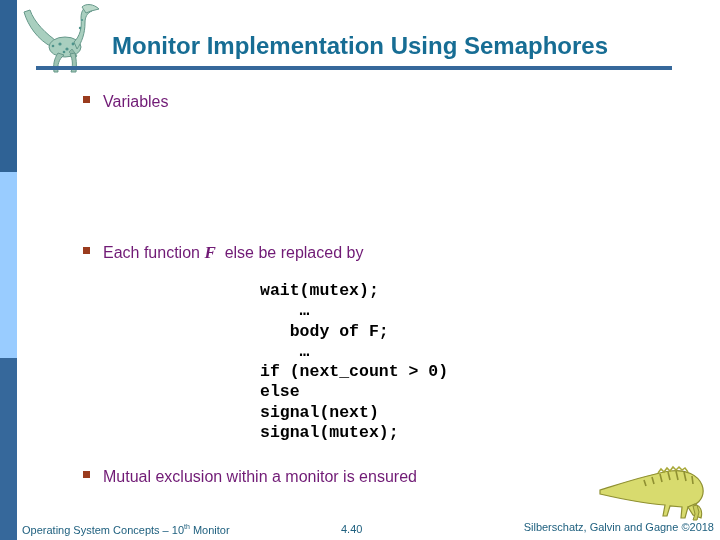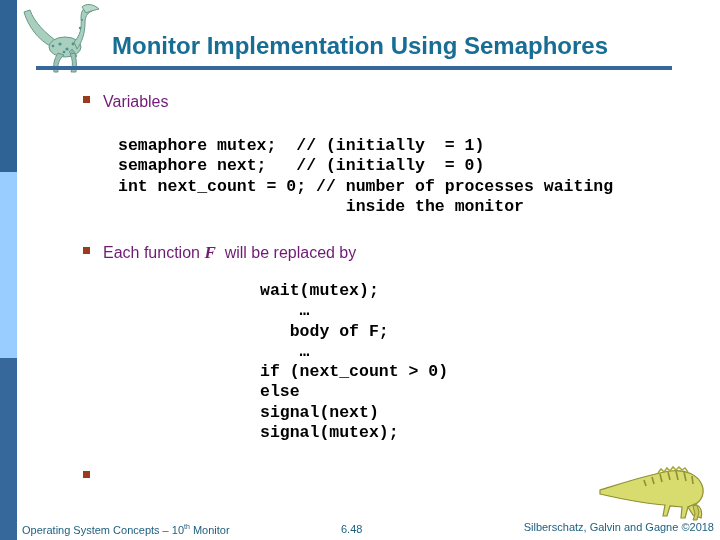--- a/index.html
+++ b/index.html
@@ -83,45 +83,40 @@
     <circle cx="62" cy="18" r="1.1" fill="#4E938B"></circle>
     <circle cx="33" cy="44" r="1.3" fill="#4E938B"></circle>
   </svg>
 
   <div class="title">Monitor Implementation Using Semaphores</div>
   <div class="title-rule"></div>
 
   <div class="bullet-square b1-square"></div>
   <div class="bullet-text b1-text">Variables</div>
 
-  <div class="code code1">
-    <div class="code-line">semaphore mutex;  // (initially  = 1)</div>
-    <div class="code-line">semaphore next;   // (initially  = 0)</div>
-    <div class="code-line">int next_count = 0; // number of processes waiting</div>
-    <div class="code-line">                       inside the monitor</div>
-  </div>
 
   <div class="bullet-square b2-square"></div>
-  <div class="bullet-text b2-text"><span>Each function </span><span class="func-f">F</span><span>  will be replaced by</span></div>
+  <div class="bullet-text b2-text"><span>Each function </span><span class="func-f">F</span><span>  else be replaced by</span></div>
 
   <div class="code code2">
     <div class="code-line">wait(mutex);</div>
     <div class="code-line">    …</div>
     <div class="code-line">   body of F;</div>
     <div class="code-line">    …</div>
     <div class="code-line">if (next_count &gt; 0)</div>
     <div class="code-line">else</div>
     <div class="code-line">signal(next)</div>
     <div class="code-line">signal(mutex);</div>
   </div>
 
   <div class="bullet-square b3-square"></div>
+  <div class="bullet-text b3-text">Mutual exclusion within a monitor is ensured</div>
 
   <div class="footer footer-left"><span>Operating System Concepts – 10</span><sup>th</sup><span> Monitor</span></div>
-  <div class="footer footer-page">6.48</div>
+  <div class="footer footer-page">4.40</div>
   <div class="footer footer-right">Silberschatz, Galvin and Gagne ©2018</div>
 
   <svg class="dino-bottom" viewBox="0 0 116 64" xmlns="http://www.w3.org/2000/svg">
 
     <path d="M2,32 C28,24 52,16 72,13 C88,11 100,17 104,27 C107,35 104,43 96,47 L90,49 87,60 83,60 84,49 72,48 69,58 65,58 67,47 C50,46 28,42 2,36 Z" fill="#D8DB6E" stroke="#8F9032" stroke-width="1.2"></path>
 
     <path d="M97,46 C102,48 105,53 103,60 L95,57 90,49 Z" fill="#D8DB6E" stroke="#8F9032" stroke-width="1.2"></path>
 
     <path d="M95,48 L97,56 95,62 99,62 101,54 99,47 Z" fill="#CACD5E" stroke="#8F9032" stroke-width="1"></path>
 

